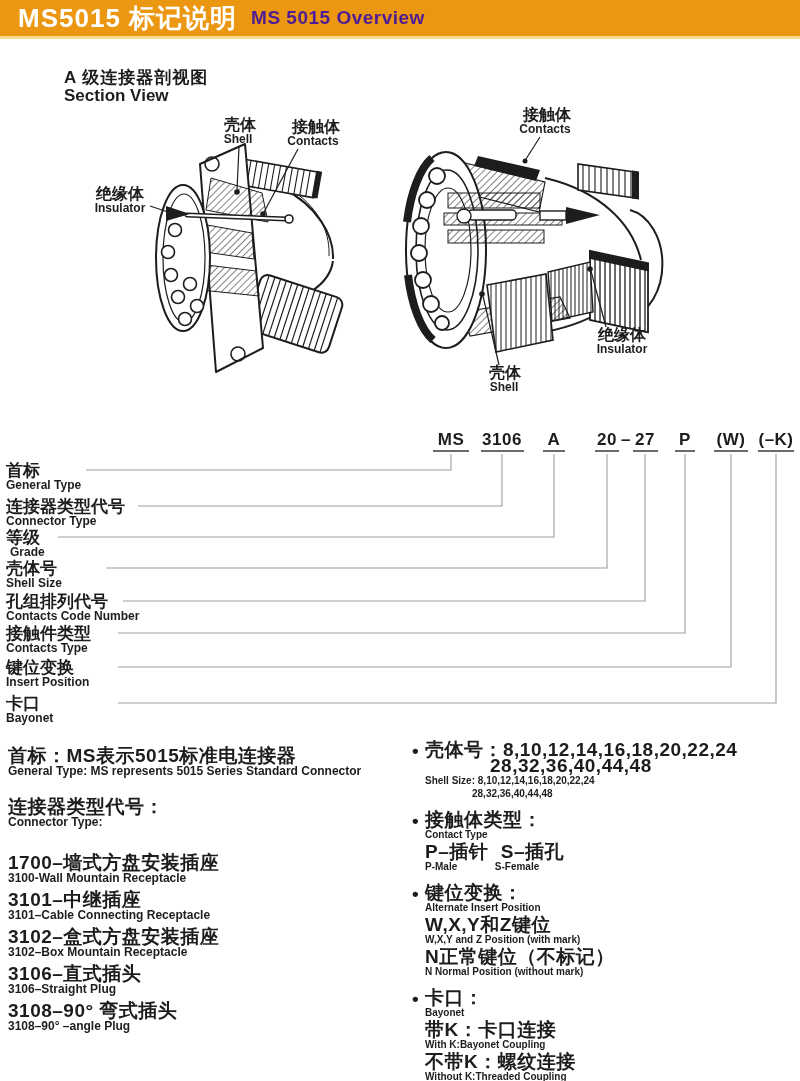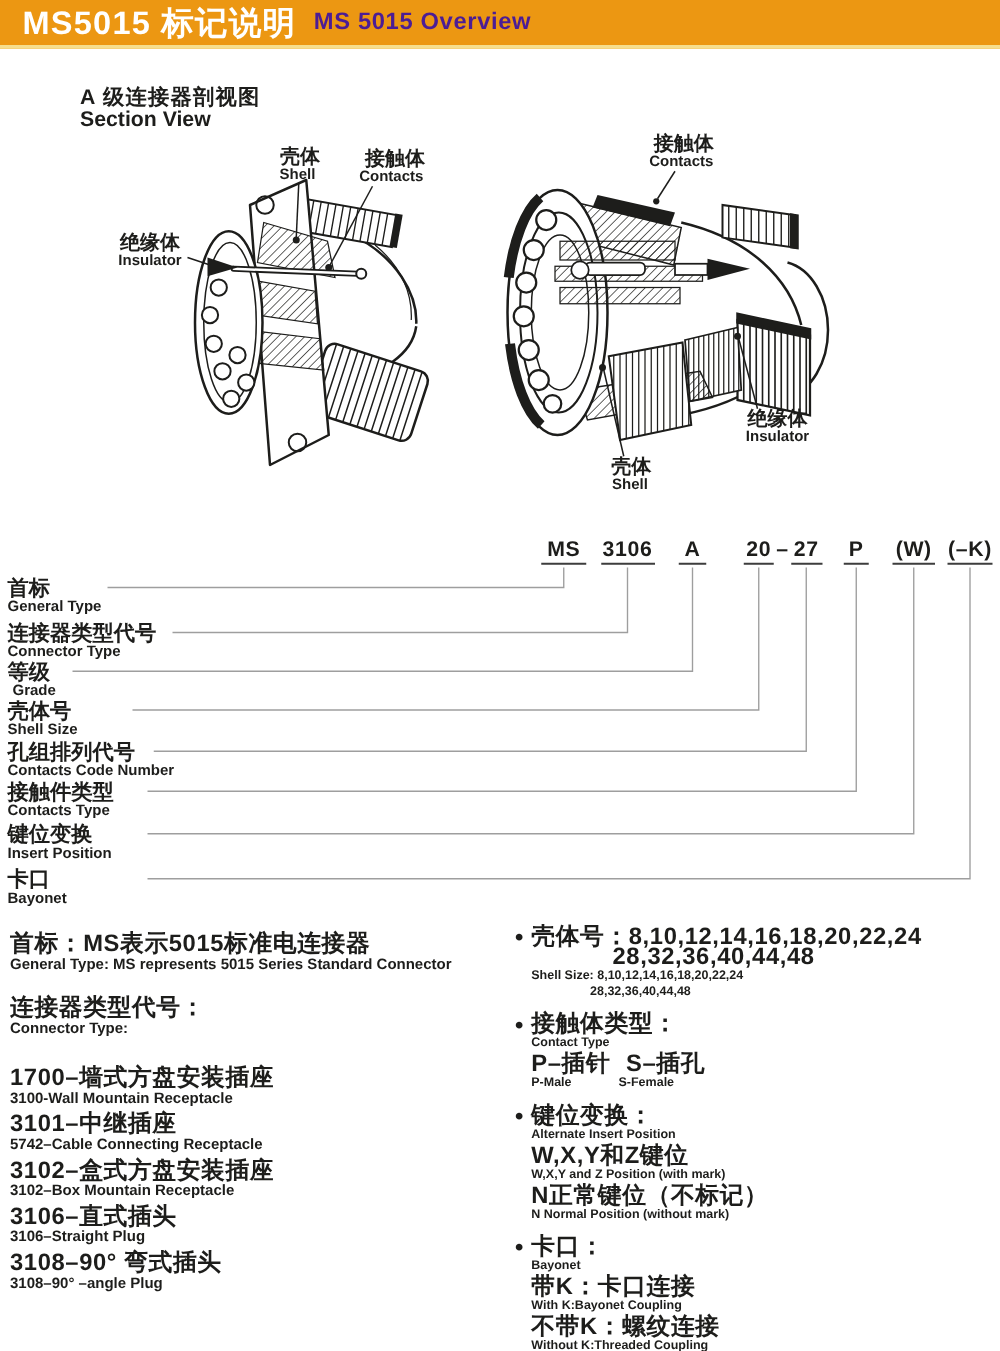--- a/index.html
+++ b/index.html
@@ -262,21 +262,21 @@
       <div class="lh2">
         <div class="lzh">连接器类型代号：</div>
         <div class="len">Connector Type:</div>
       </div>
       <div class="litem">
         <div class="lzh">1700–墙式方盘安装插座</div>
         <div class="len">3100-Wall Mountain Receptacle</div>
       </div>
       <div class="litem">
         <div class="lzh">3101–中继插座</div>
-        <div class="len">5742–Cable Connecting Receptacle</div>
+        <div class="len">3101–Cable Connecting Receptacle</div>
       </div>
       <div class="litem">
         <div class="lzh">3102–盒式方盘安装插座</div>
         <div class="len">3102–Box Mountain Receptacle</div>
       </div>
       <div class="litem">
         <div class="lzh">3106–直式插头</div>
         <div class="len">3106–Straight Plug</div>
       </div>
       <div class="litem">

